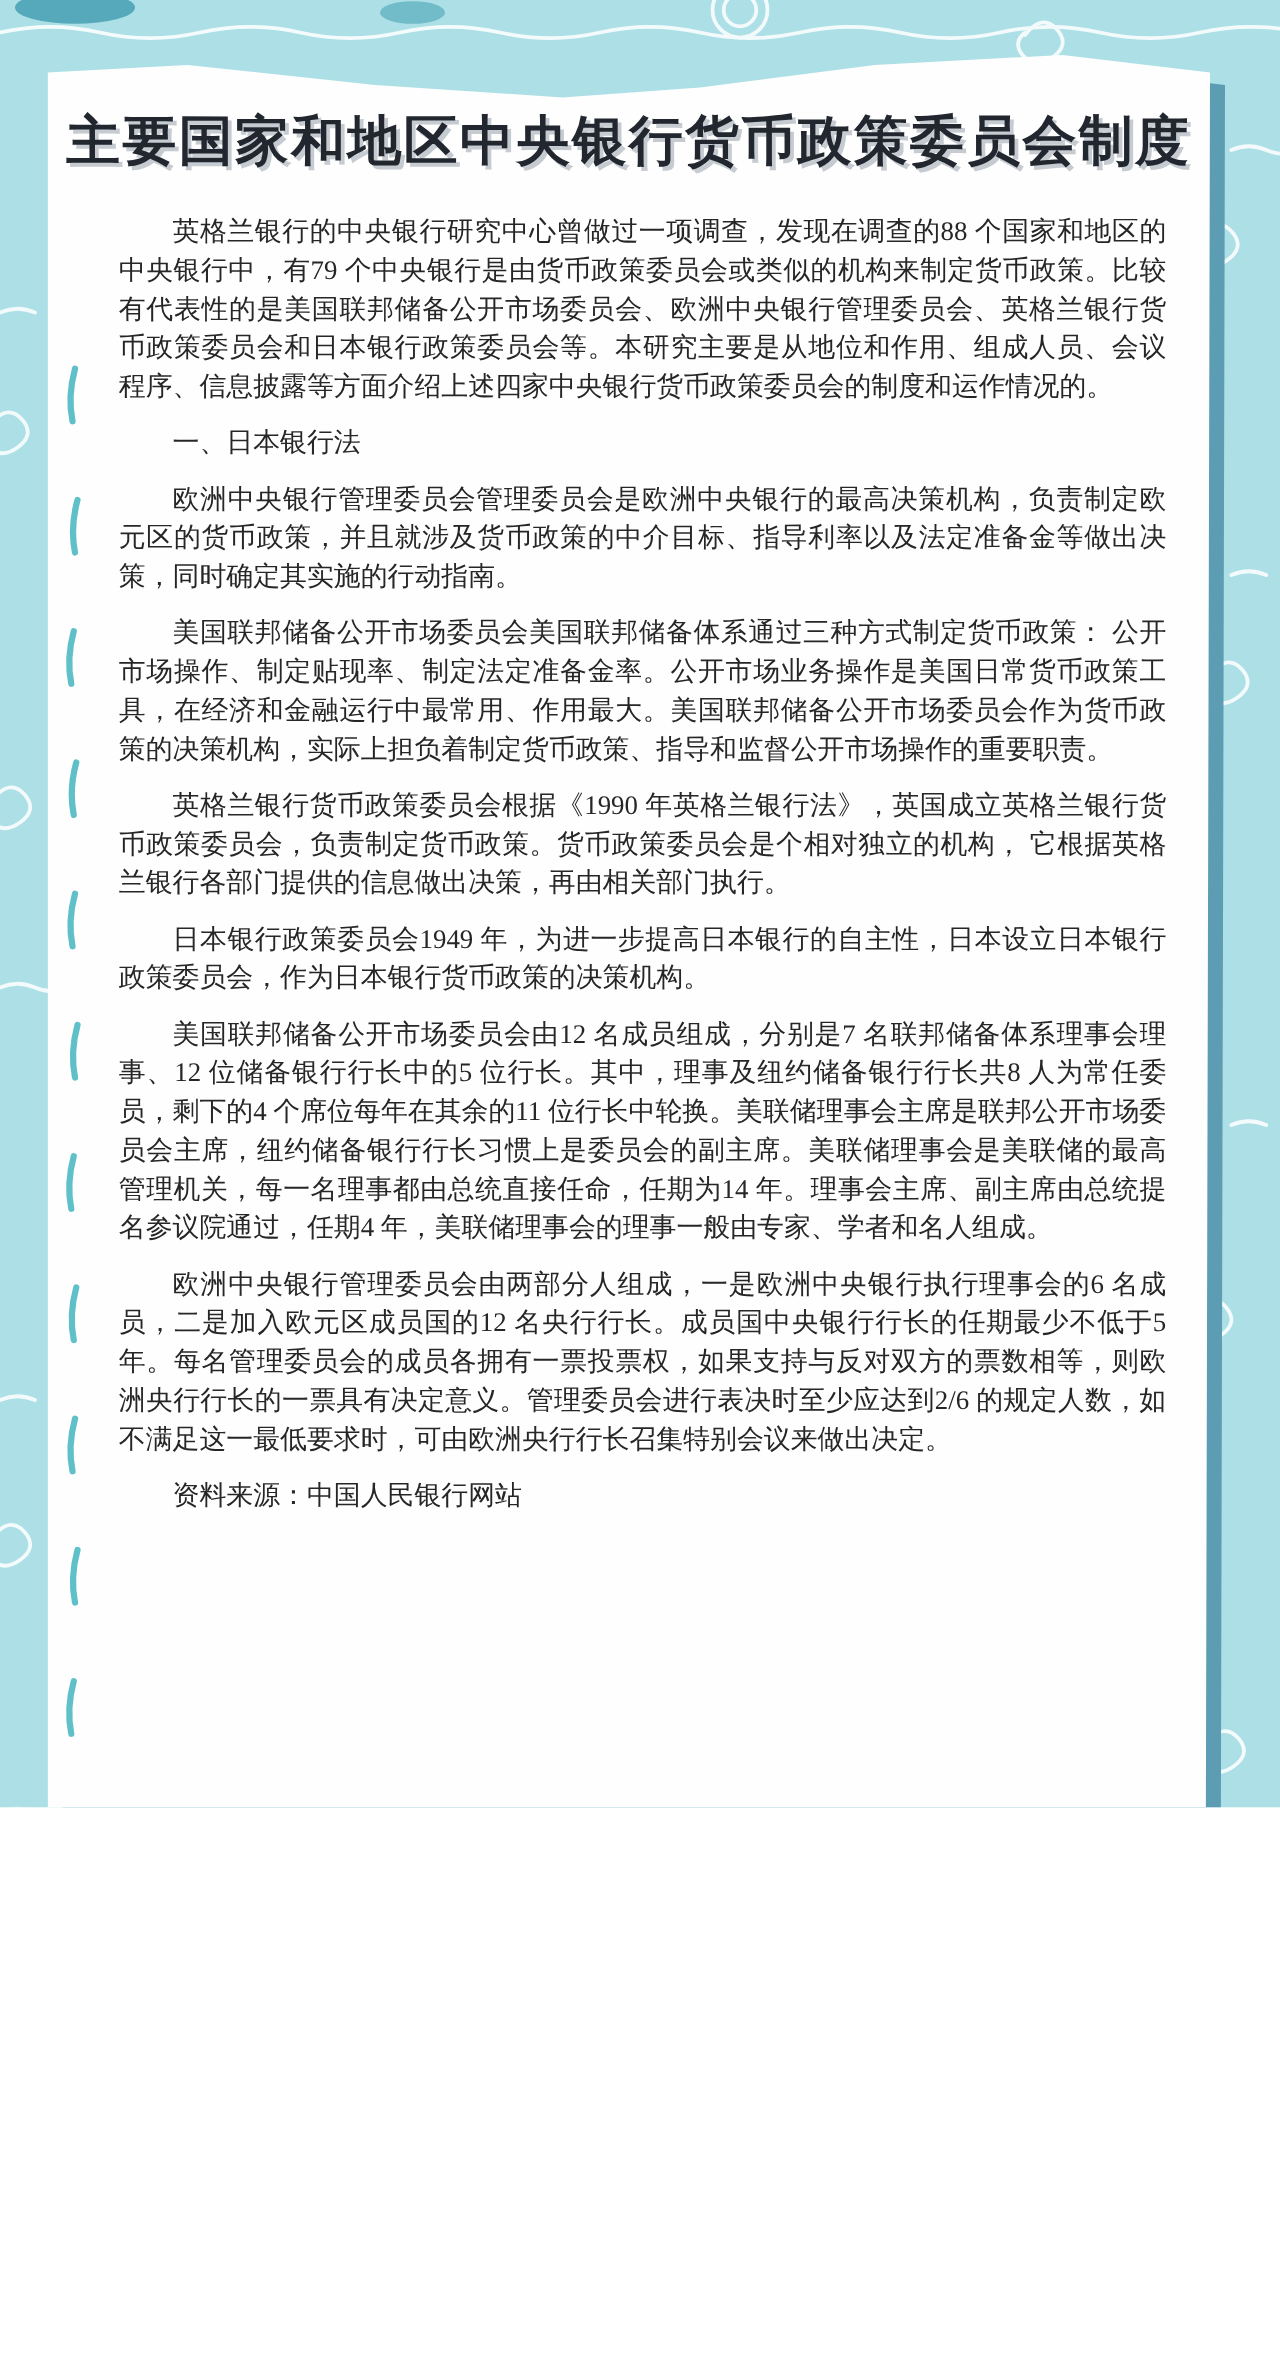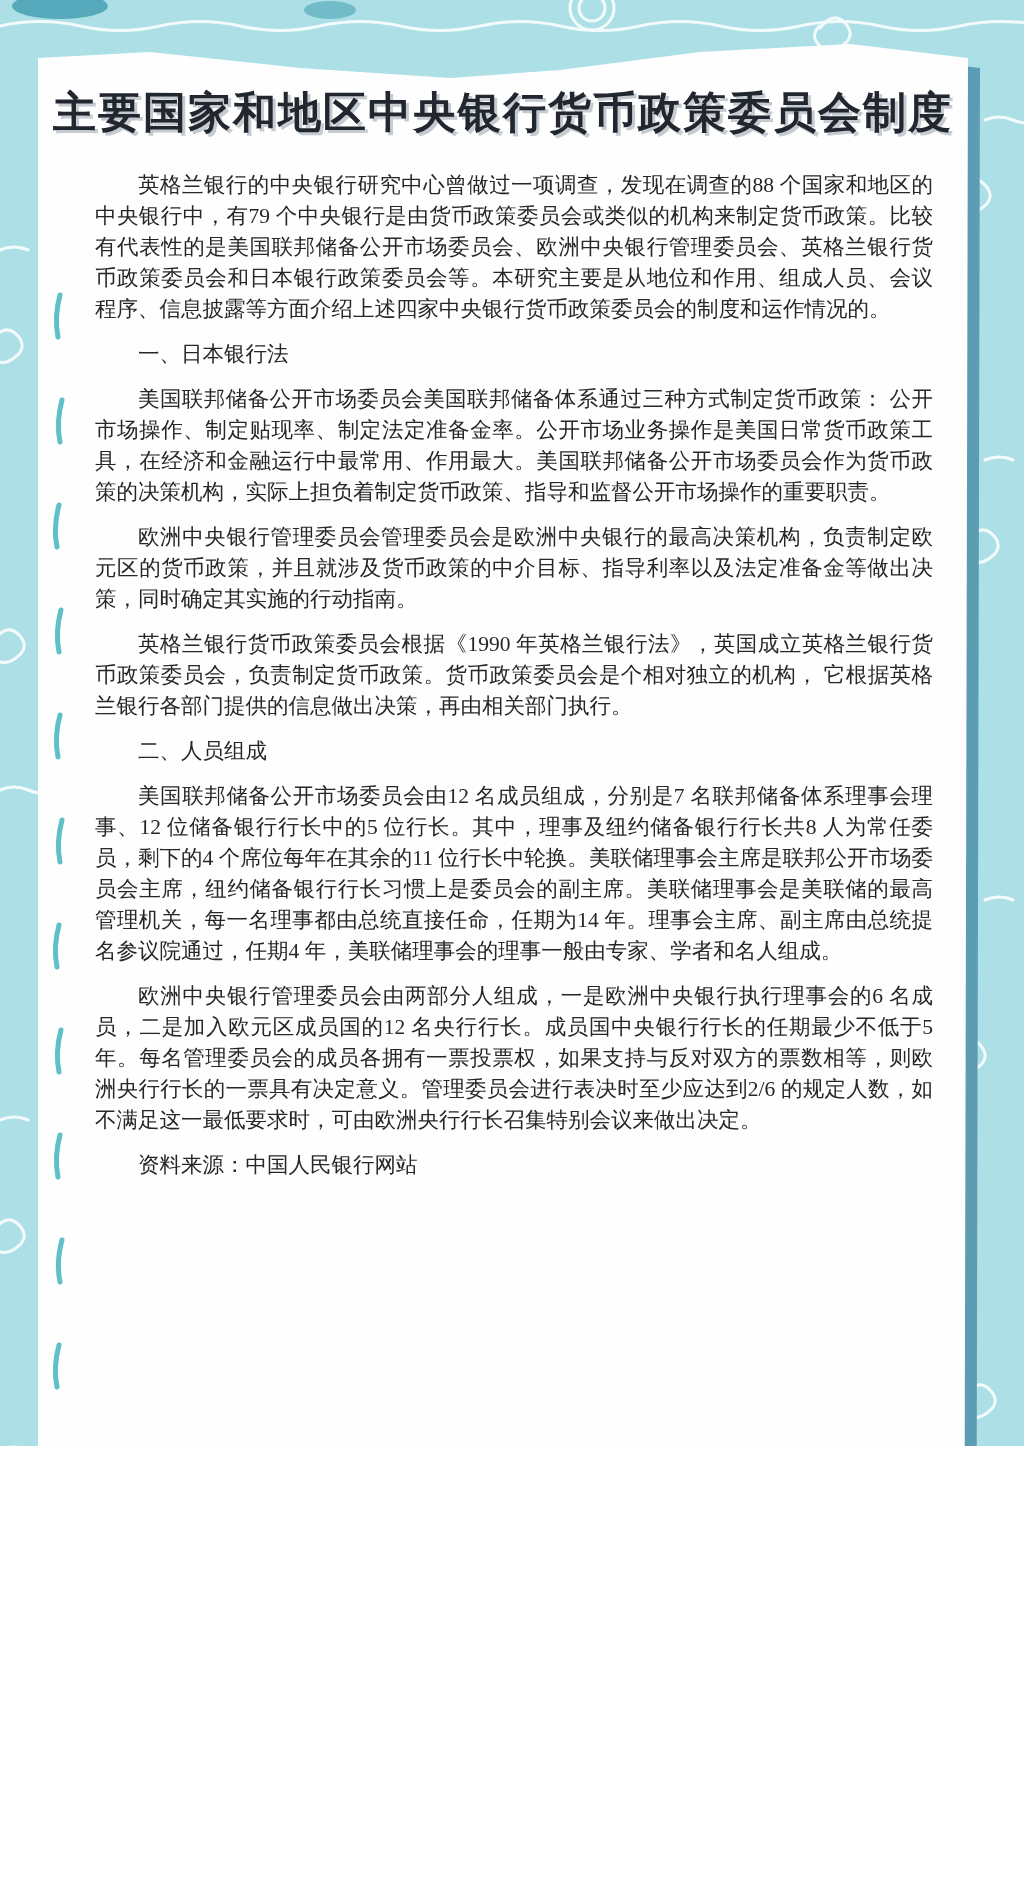--- a/index.html
+++ b/index.html
@@ -86,24 +86,24 @@
         <path d="M61,1450 q-6,22 -2,42"></path>
       <path d="M60,1555 q-6,22 -2,42"></path>
         <path d="M62,1655 q-6,22 -2,38"></path>
     </g>
   </svg>
 
   <h1 class="doc-title">主要国家和地区中央银行货币政策委员会制度</h1>
   <div class="doc-body">
     <p>英格兰银行的中央银行研究中心曾做过一项调查，发现在调查的88 个国家和地区的中央银行中，有79 个中央银行是由货币政策委员会或类似的机构来制定货币政策。比较有代表性的是美国联邦储备公开市场委员会、欧洲中央银行管理委员会、英格兰银行货币政策委员会和日本银行政策委员会等。本研究主要是从地位和作用、组成人员、会议程序、信息披露等方面介绍上述四家中央银行货币政策委员会的制度和运作情况的。</p>
     <p>一、日本银行法</p>
+    <p>欧洲中央银行管理委员会管理委员会是欧洲中央银行的最高决策机构，负责制定欧元区的货币政策，并且就涉及货币政策的中介目标、指导利率以及法定准备金等做出决策，同时确定其实施的行动指南。</p>
     <p>美国联邦储备公开市场委员会美国联邦储备体系通过三种方式制定货币政策： 公开市场操作、制定贴现率、制定法定准备金率。公开市场业务操作是美国日常货币政策工具，在经济和金融运行中最常用、作用最大。美国联邦储备公开市场委员会作为货币政策的决策机构，实际上担负着制定货币政策、指导和监督公开市场操作的重要职责。</p>
-    <p>欧洲中央银行管理委员会管理委员会是欧洲中央银行的最高决策机构，负责制定欧元区的货币政策，并且就涉及货币政策的中介目标、指导利率以及法定准备金等做出决策，同时确定其实施的行动指南。</p>
     <p>英格兰银行货币政策委员会根据《1990 年英格兰银行法》，英国成立英格兰银行货币政策委员会，负责制定货币政策。货币政策委员会是个相对独立的机构， 它根据英格兰银行各部门提供的信息做出决策，再由相关部门执行。</p>
-    <p>二、人员组成</p>
+    <p>日本银行政策委员会1949 年，为进一步提高日本银行的自主性，日本设立日本银行政策委员会，作为日本银行货币政策的决策机构。</p>
     <p>美国联邦储备公开市场委员会由12 名成员组成，分别是7 名联邦储备体系理事会理事、12 位储备银行行长中的5 位行长。其中，理事及纽约储备银行行长共8 人为常任委员，剩下的4 个席位每年在其余的11 位行长中轮换。美联储理事会主席是联邦公开市场委员会主席，纽约储备银行行长习惯上是委员会的副主席。美联储理事会是美联储的最高管理机关，每一名理事都由总统直接任命，任期为14 年。理事会主席、副主席由总统提名参议院通过，任期4 年，美联储理事会的理事一般由专家、学者和名人组成。</p>
     <p>欧洲中央银行管理委员会由两部分人组成，一是欧洲中央银行执行理事会的6 名成员，二是加入欧元区成员国的12 名央行行长。成员国中央银行行长的任期最少不低于5 年。每名管理委员会的成员各拥有一票投票权，如果支持与反对双方的票数相等，则欧洲央行行长的一票具有决定意义。管理委员会进行表决时至少应达到2/6 的规定人数，如不满足这一最低要求时，可由欧洲央行行长召集特别会议来做出决定。</p>
     <p>资料来源：中国人民银行网站</p>
   </div>
 
   <svg class="ribbon" viewBox="0 0 1024 1886">
     <path style="fill:var(--ribbon,#4b91a7)" d="M0,1750 C100,1734 200,1764 320,1748 C420,1734 500,1712 600,1728 C690,1742 740,1772 840,1764
          C910,1757 950,1724 1000,1698 L1024,1688 L1024,1728 C980,1748 940,1772 880,1792
          C800,1814 720,1790 610,1772 C520,1757 440,1770 330,1790 C220,1808 110,1780 0,1794 Z"></path>
   </svg>

